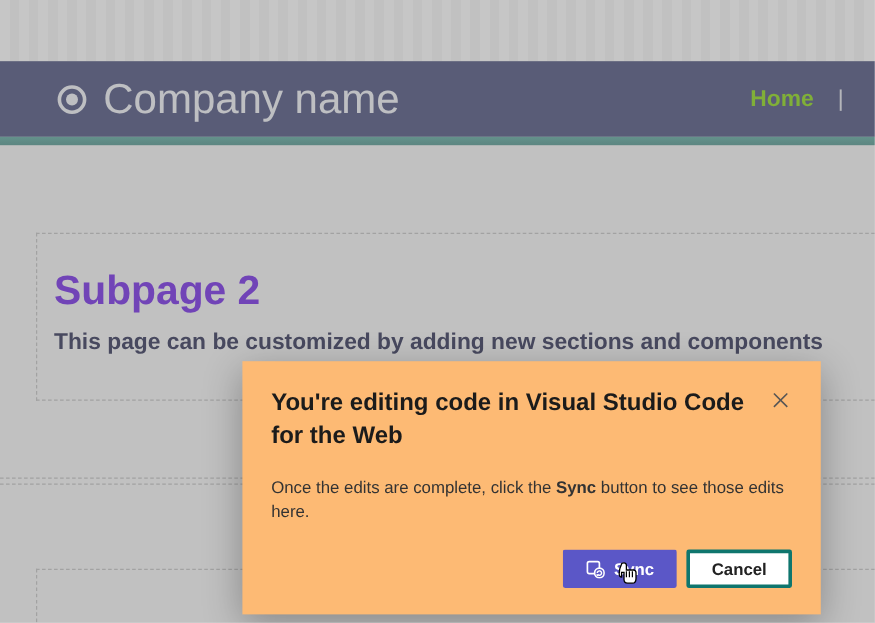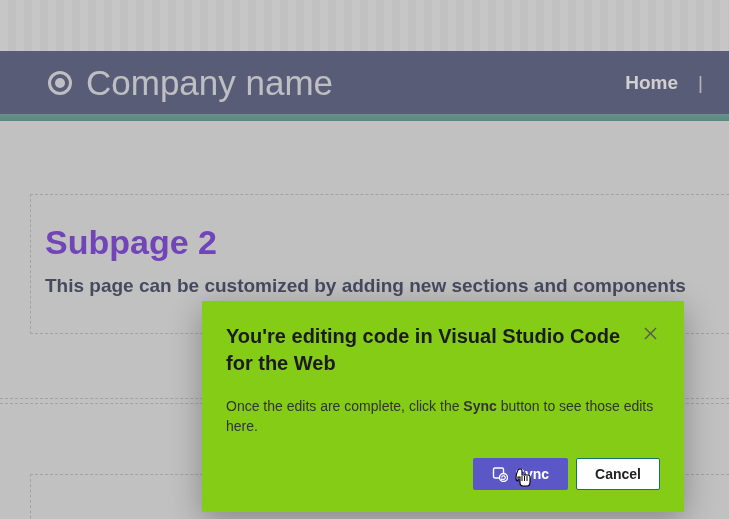--- a/index.html
+++ b/index.html
@@ -49,21 +49,21 @@
     font-size: 35px;
     font-weight: 400;
     flex: 1;
   }
   .nav-right {
     display: flex;
     align-items: center;
     gap: 0;
   }
   .nav-link {
-    color: #ffffff;
+    color: #84cc16;
     font-size: 19px;
     font-weight: 600;
     padding: 0 4px;
   }
   .nav-sep {
     color: #e4e5ea;
     font-size: 19px;
     padding: 0 16px;
     opacity: .9;
   }
@@ -123,21 +123,21 @@
     inset: 0;
     background: rgba(120,120,120,0.35);
     pointer-events: none;
   }
 
   .dialog {
     position: absolute;
     left: 202px;
     top: 301px;
     width: 482px;
-    background: #84cc16;
+    background: #fdba74;
     box-shadow: 0 8px 30px rgba(0,0,0,.3);
     padding: 22px 24px 22px 24px;
   }
   .dialog-title-row {
     display: flex;
     align-items: flex-start;
   }
   .dialog-title {
     font-size: 20px;
     font-weight: 600;
@@ -183,21 +183,21 @@
   }
   .btn-primary {
     background: #5b57c7;
     color: #fff;
     gap: 8px;
   }
   .btn-primary .sync-ico { width:16px; height:16px; }
   .btn-secondary {
     background: #fff;
     color: #222;
-    border: 1px solid #0f766e;
+    border: 3px solid #0f766e;
   }
 
   .cursor {
     position: absolute;
     left: 512px;
     top: 468px;
     width: 20px; height: 24px;
     pointer-events: none;
   }
 </style>

